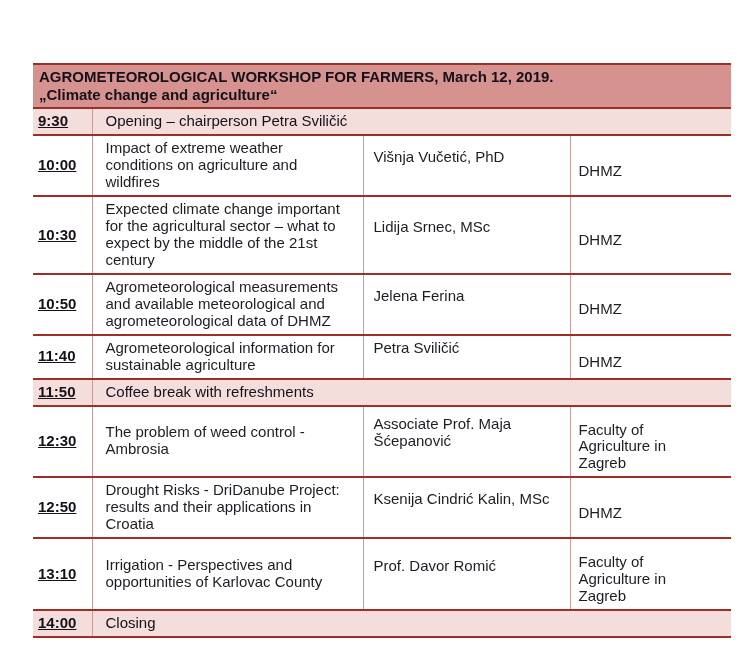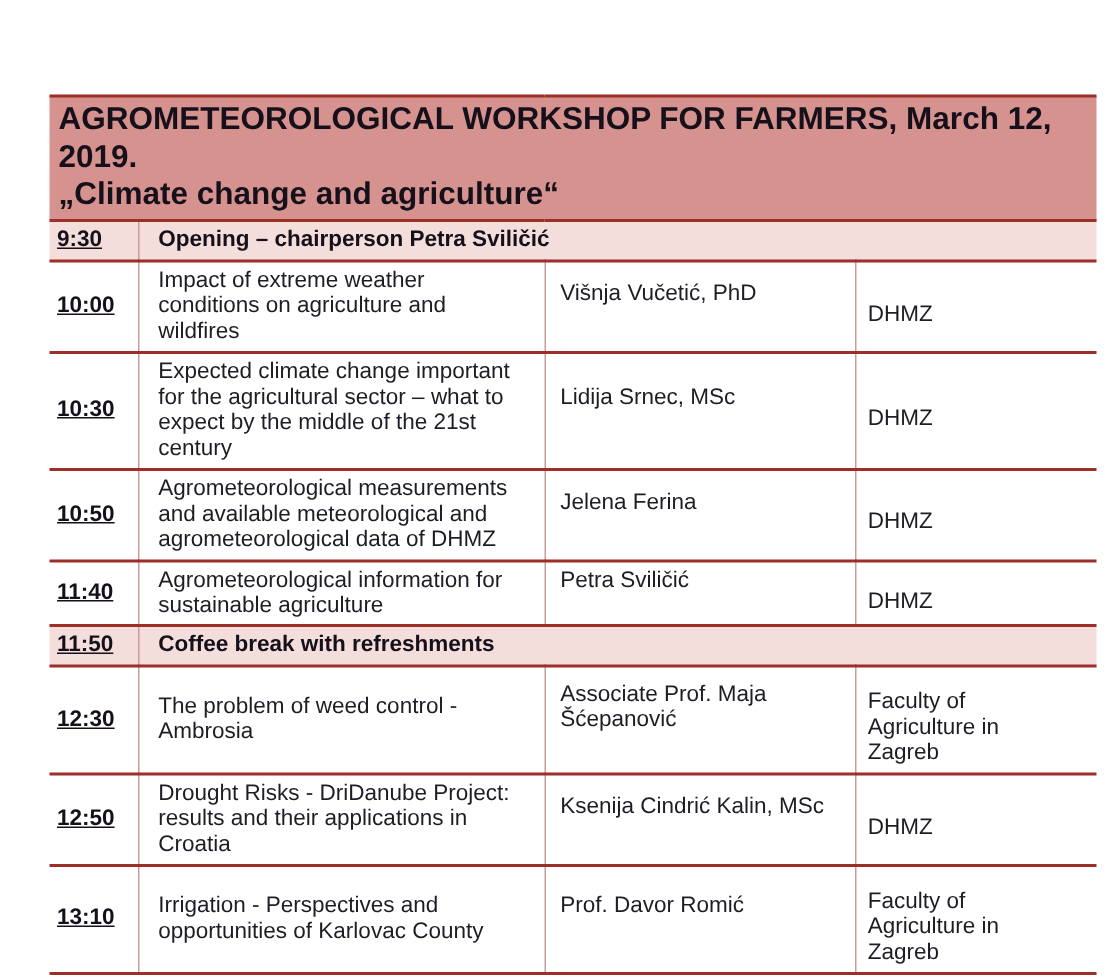--- a/index.html
+++ b/index.html
@@ -46,38 +46,38 @@
   th, td {
     vertical-align: middle;
     text-align: left;
     line-height: 1.13;
   }
 
   .header-row th {
     background: var(--header-bg);
     color: var(--heading-text);
     font-weight: bold;
-    font-size: 21px;
+    font-size: 15px;
     line-height: 1.18;
     padding: 3px 8px 4px 6px;
     height: 37px;
   }
 
   .time-cell {
     font-weight: bold;
     color: var(--heading-text);
     padding: 4px 2px 4px 5px;
     height: 25px;
     text-decoration: underline;
   }
   td + td { border-left: 1px solid var(--divider); }
 
   .session-row td { background: var(--band-bg); }
   .session-title-cell {
-    font-weight: bold;
+    font-weight: normal;
     color: var(--heading-text);
     padding: 4px 16px 4px 13px;
   }
 
   .talk-row td { background: var(--row-bg); }
   .title-cell   { padding: 4px 10px 4px 13px; }
   .speaker-cell { padding: 4px 8px 20px 10px; }
   .affiliation-cell { padding: 15px 20px 4px 8px; }
 </style>
 </head>

